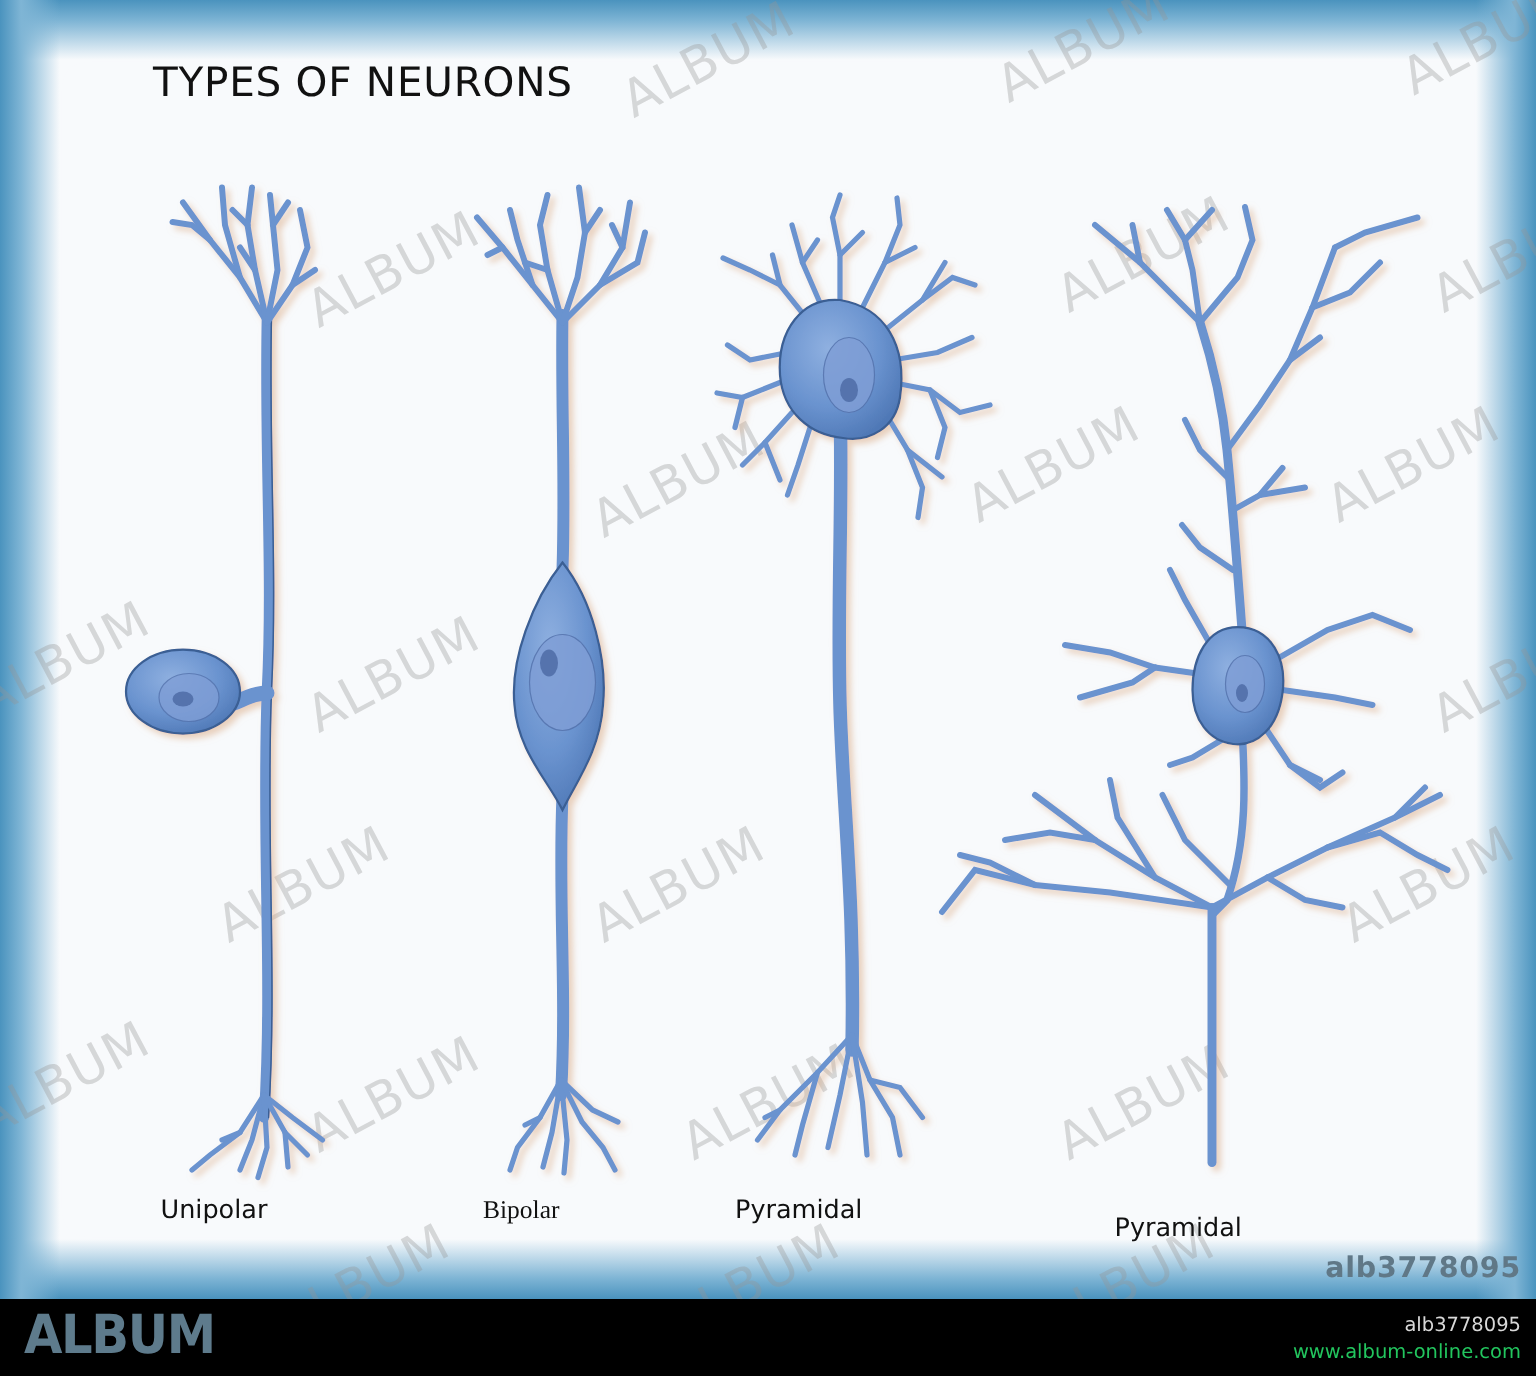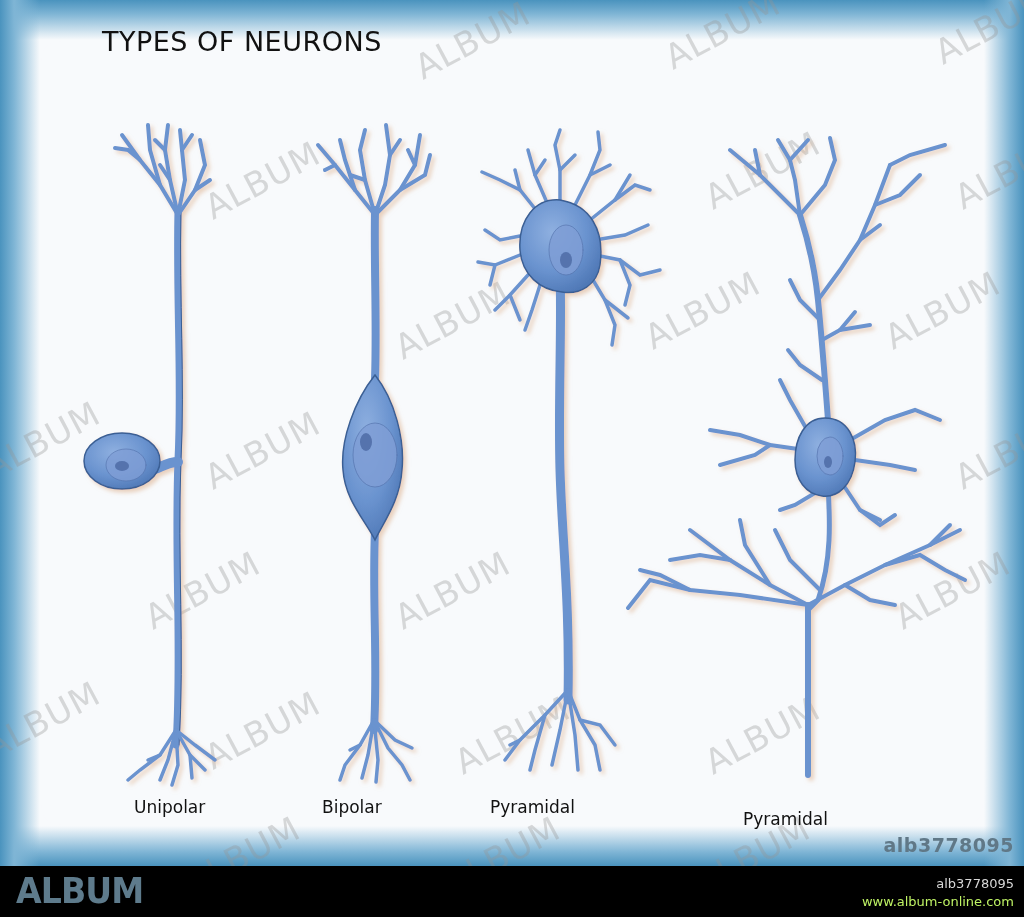--- a/index.html
+++ b/index.html
@@ -10,38 +10,38 @@
   .frame-inner { position:absolute; left:12px; top:12px; width:1000px; height:842px;
     background:#f8fafc; box-shadow: 0 0 28px 16px #f8fafc inset;
     border-radius:4px; filter: blur(0px);
   }
   .edge { position:absolute; pointer-events:none; }
   .edge-top { left:0; top:0; width:1024px; height:40px; background:linear-gradient(to bottom,#4a93be 0%, #7fb5d5 35%, rgba(248,250,252,0) 100%); }
   .edge-bottom { left:0; top:826px; width:1024px; height:40px; background:linear-gradient(to top,#4a93be 0%, #7fb5d5 35%, rgba(248,250,252,0) 100%); }
   .edge-left { left:0; top:0; width:40px; height:866px; background:linear-gradient(to right,#4a93be 0%, #7fb5d5 35%, rgba(248,250,252,0) 100%); }
   .edge-right { right:0; top:0; width:40px; height:866px; background:linear-gradient(to left,#4a93be 0%, #7fb5d5 35%, rgba(248,250,252,0) 100%); }
 
-  .title { position:absolute; left:102px; top:26px; font-size:27px; color:#111; letter-spacing:0.5px; font-family:"DejaVu Sans", sans-serif; }
+  .title { position:absolute; left:102px; top:40px; font-size:27px; color:#111; letter-spacing:0.5px; font-family:"DejaVu Sans", sans-serif; }
 
   .label { position:absolute; top:797px; font-size:17px; color:#111; font-family:"DejaVu Sans", sans-serif; }
-  .lbl-uni { left:107px;margin-left:27px; }
-  .lbl-bi { left:322px; }
+  .lbl-uni { left:107px; }
+  .lbl-bi { left:322px;font-family:Liberation Serif, serif; }
   .lbl-multi { left:490px; }
   .lbl-pyr { left:743px;margin-top:12px; }
 
   .wm { position:absolute; color:rgba(150,150,150,0.35); font-size:34px; font-family:"DejaVu Sans", sans-serif; transform:rotate(-28deg); letter-spacing:1px; pointer-events:none; }
 
   svg.art { position:absolute; left:0; top:0; }
 
   .id-top { position:absolute; right:10px; top:834px; font-size:19px; color:#607887; font-family:"DejaVu Sans", sans-serif; font-weight:bold; letter-spacing:0.5px; }
 
   .footer { position:absolute; left:0; top:866px; width:1024px; height:51px; background:#000; }
   .footer-logo { position:absolute; left:16px; top:4px; font-size:36px; color:#5e7b8c; font-weight:bold; font-family:"DejaVu Sans", sans-serif; letter-spacing:-1px; transform:scaleX(0.92); transform-origin:left; }
   .footer-id { position:absolute; right:10px; top:10px; font-size:13px; color:#d8d8d8; text-align:right; font-family:"DejaVu Sans", sans-serif; }
-  .footer-url { position:absolute; right:10px; top:28px; font-size:13px; color:#bef264; text-align:right; font-family:"DejaVu Sans", sans-serif; }
+  .footer-url { position:absolute; right:10px; top:28px; font-size:13px; color:#22c55e; text-align:right; font-family:"DejaVu Sans", sans-serif; }
 </style>
 </head>
 <body>
 
 <div class="frame">
   <div class="frame-inner"></div>
   <div class="edge edge-top"></div>
   <div class="edge edge-bottom"></div>
   <div class="edge edge-left"></div>
   <div class="edge edge-right"></div>

